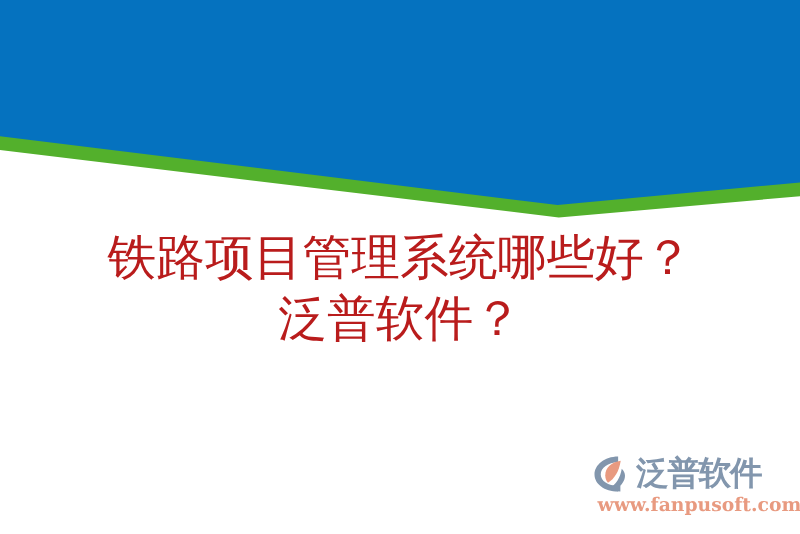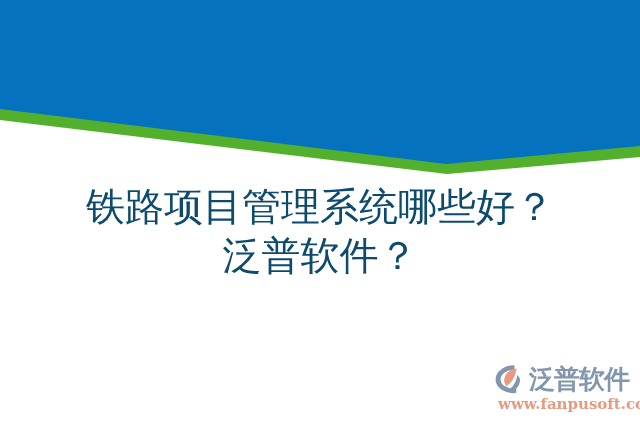--- a/index.html
+++ b/index.html
@@ -31,35 +31,35 @@
     display: block;
   }
 
   
   #headline {
     position: absolute;
     left: 0;
     top: 182px;
     width: 640px;
     text-align: center;
-    color: #0c4a6e;
+    color: #b91c1c;
     font-family: "DejaVu Serif", "Liberation Serif", serif;
     font-size: 39px;
     line-height: 49px;
     letter-spacing: 0px;
     white-space: nowrap;
   }
   #headline .hl-line {
     display: block;
   }
 
   
   #brand {
     position: absolute;
-    right: 4px;
+    right: 24px;
     bottom: 8px;
     width: 142px;
     height: 58px;
     margin-top: 24px;
   }
   #brand-row {
     position: absolute;
     left: 0;
     top: 0;
     height: 36px;

